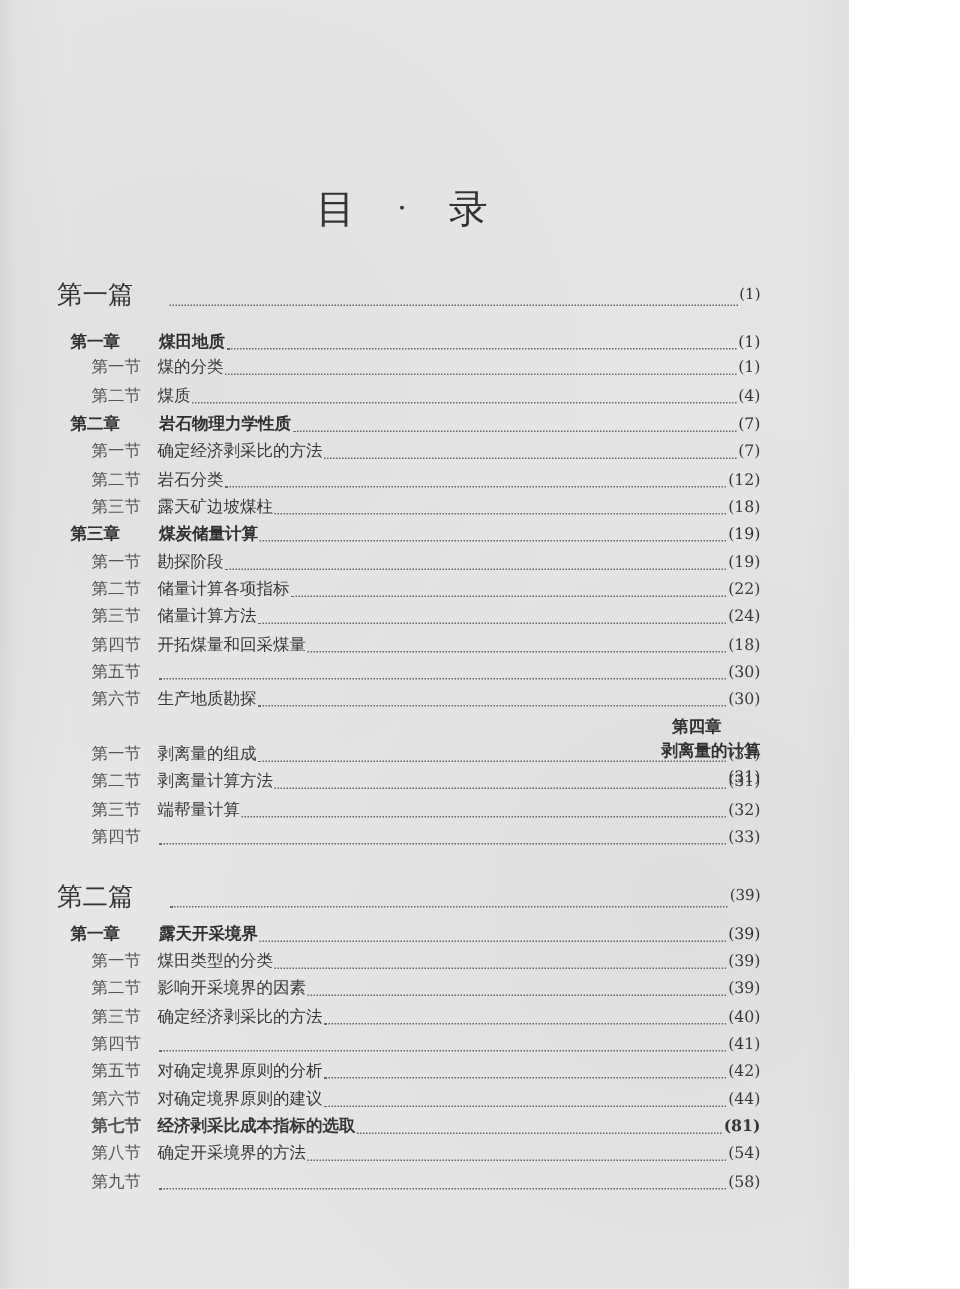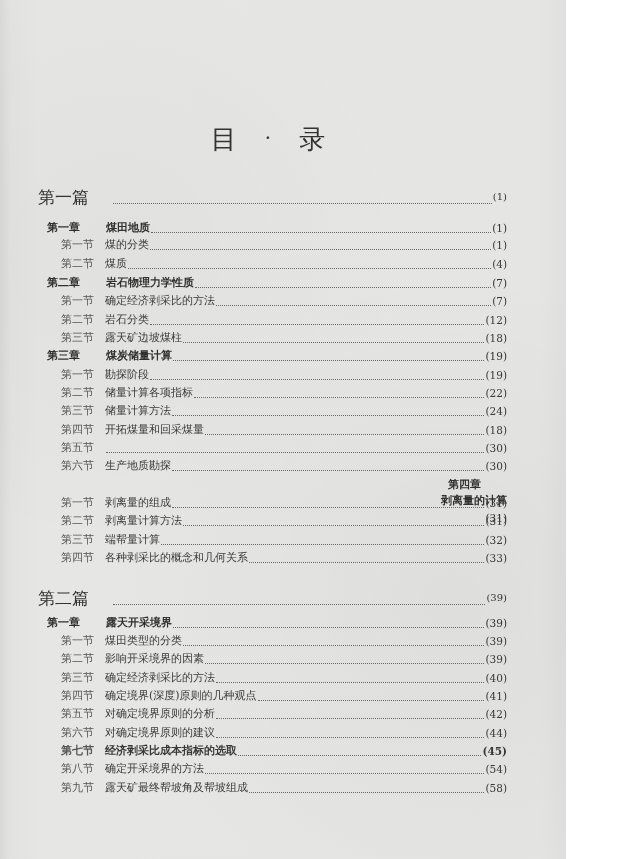--- a/index.html
+++ b/index.html
@@ -161,21 +161,20 @@
         <span class="pg">(31)</span>
       </div>
       <div class="row section" style="top: 532px;">
         <span class="num">第三节</span>
         <span class="lbl">端帮量计算</span>
         <span class="dots"></span>
         <span class="pg">(32)</span>
       </div>
       <div class="row section" style="top: 550px;">
         <span class="num">第四节</span>
-        <span class="lbl">各种剥采比的概念和几何关系</span>
         <span class="dots"></span>
         <span class="pg">(33)</span>
       </div>
       <div class="row part" style="top: 587px;">
         <span class="num">第二篇</span>
         <span class="dots"></span>
         <span class="pg">(39)</span>
       </div>
       <div class="row chapter" style="top: 615px;">
         <span class="num">第一章</span>
@@ -196,48 +195,46 @@
         <span class="pg">(39)</span>
       </div>
       <div class="row section" style="top: 670px;">
         <span class="num">第三节</span>
         <span class="lbl">确定经济剥采比的方法</span>
         <span class="dots"></span>
         <span class="pg">(40)</span>
       </div>
       <div class="row section" style="top: 688px;">
         <span class="num">第四节</span>
-        <span class="lbl">确定境界(深度)原则的几种观点</span>
         <span class="dots"></span>
         <span class="pg">(41)</span>
       </div>
       <div class="row section" style="top: 706px;">
         <span class="num">第五节</span>
         <span class="lbl">对确定境界原则的分析</span>
         <span class="dots"></span>
         <span class="pg">(42)</span>
       </div>
       <div class="row section" style="top: 725px;">
         <span class="num">第六节</span>
         <span class="lbl">对确定境界原则的建议</span>
         <span class="dots"></span>
         <span class="pg">(44)</span>
       </div>
       <div class="row section" style="top: 743px; font-weight: bold;">
         <span class="num">第七节</span>
         <span class="lbl">经济剥采比成本指标的选取</span>
         <span class="dots"></span>
-        <span class="pg">(45)</span>
+        <span class="pg">(81)</span>
       </div>
       <div class="row section" style="top: 761px;">
         <span class="num">第八节</span>
         <span class="lbl">确定开采境界的方法</span>
         <span class="dots"></span>
         <span class="pg">(54)</span>
       </div>
       <div class="row section" style="top: 780px;">
         <span class="num">第九节</span>
-        <span class="lbl">露天矿最终帮坡角及帮坡组成</span>
         <span class="dots"></span>
         <span class="pg">(58)</span>
       </div>
     </div>
 </div>
 
 </body></html>

